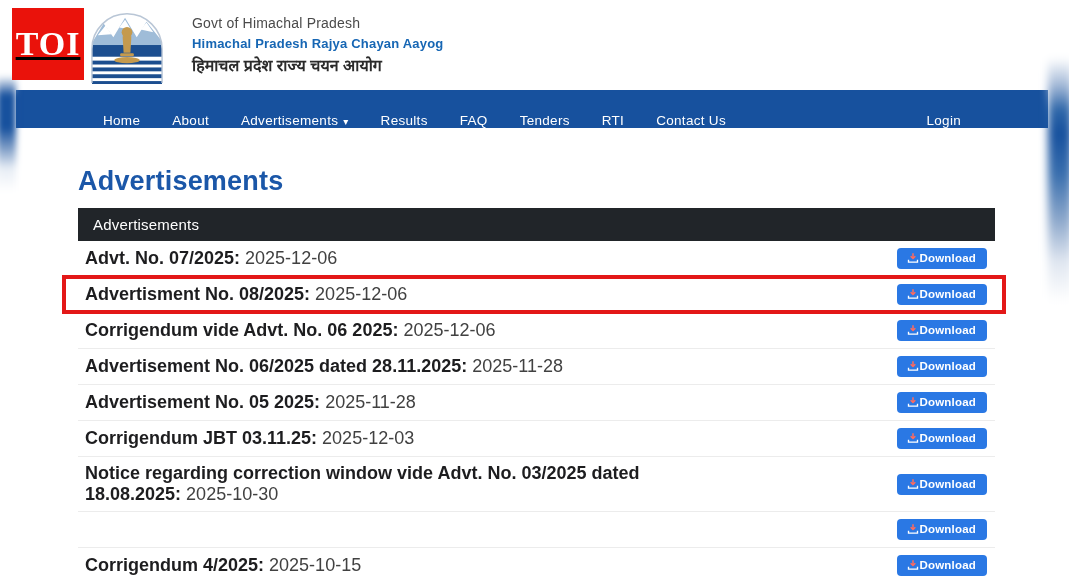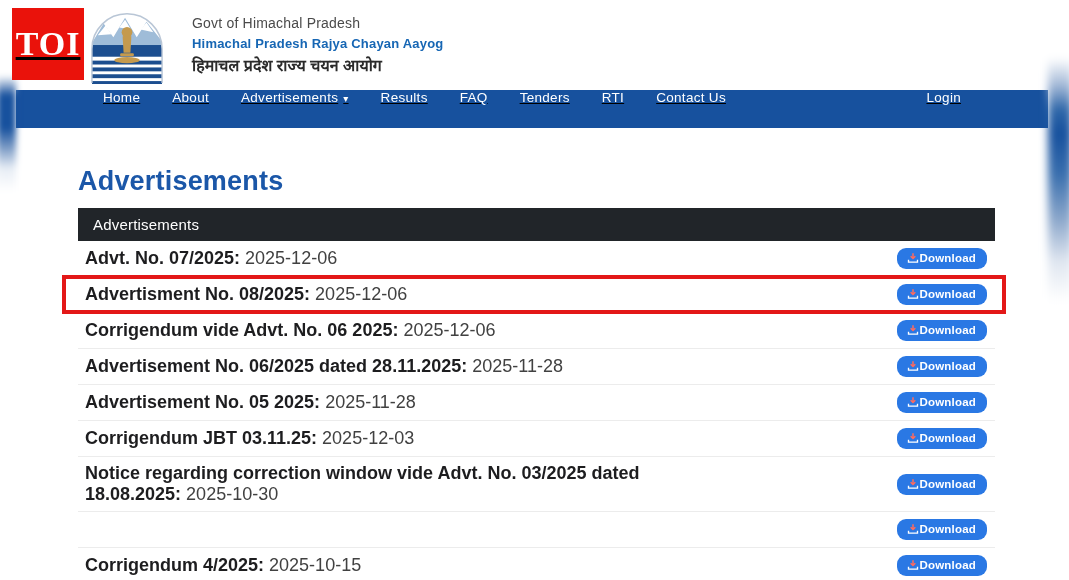--- a/index.html
+++ b/index.html
@@ -23,38 +23,38 @@
   
   .site-header { position:relative; height:90px; background:#fff; padding:8px 0 0 88px; display:flex; }
   .brand-text { margin-left:26px; padding-top:7px; }
   .dept-line { font-size:14px; color:#4a4a4a; letter-spacing:.2px; }
   .org-name { font-size:13px; font-weight:bold; color:var(--brand-blue,#1666b4); margin-top:5px; letter-spacing:.2px; }
   .org-name-hi { font-size:16px; font-weight:bold; color:#2b2b2b; margin-top:3px; }
 
   
   .main-nav { position:absolute; left:16px; right:21px; top:90px; height:38px;
     background:var(--nav-blue,#17519e); z-index:2; }
-  .nav-inner { height:100%; display:flex; align-items:flex-start; gap:32px; padding:0 87px;text-decoration:underline; }
+  .nav-inner { height:100%; display:flex; align-items:flex-end; gap:32px; padding:0 87px; }
   .nav-item { color:#fff; font-size:13.5px; letter-spacing:.3px; cursor:pointer; white-space:nowrap; }
   .nav-item .caret { font-size:10px; margin-left:5px; }
   .nav-login { margin-left:auto; }
 
   
   .content { position:absolute; left:78px; top:128px; width:917px; }
   .page-title { font-size:27px; font-weight:800; color:var(--title-blue,#1b57a8);
     margin-top:38px; letter-spacing:.2px; }
   .section-bar { margin-top:11px; height:33px; background:var(--bar-bg,#212529); color:#fff;
     font-size:15px; display:flex; align-items:center; padding-left:15px; letter-spacing:.2px; }
 
   .adv-row { position:relative; display:flex; align-items:center; min-height:36px;
     padding:6px 8px 6px 7px; border-bottom:1px solid #ececec; background:#fff; }
   .row-text { font-size:18px; line-height:21px; max-width:600px; color:#414141; }
   .row-label { font-weight:bold; color:#1d1d1f; }
   .dl-btn { margin-left:auto; display:inline-flex; align-items:center; flex:0 0 auto;
-    background:var(--button-blue,#2a78e4); color:#fff; border:none; border-radius:9px;
+    background:var(--button-blue,#2a78e4); color:#fff; border:none; border-radius:4px;
     padding:4px 11px 5px 10px; font-size:11.5px; font-weight:bold; font-family:inherit;
     letter-spacing:.2px; cursor:pointer; }
   .dl-btn svg { display:block; }
 
   .hl-box { position:absolute; left:-16px; right:-11px; top:-2px; bottom:-2px;
     border:4px solid var(--highlight-red,#e31818); z-index:4; pointer-events:none; }
 </style>
 </head>
 <body>
 

